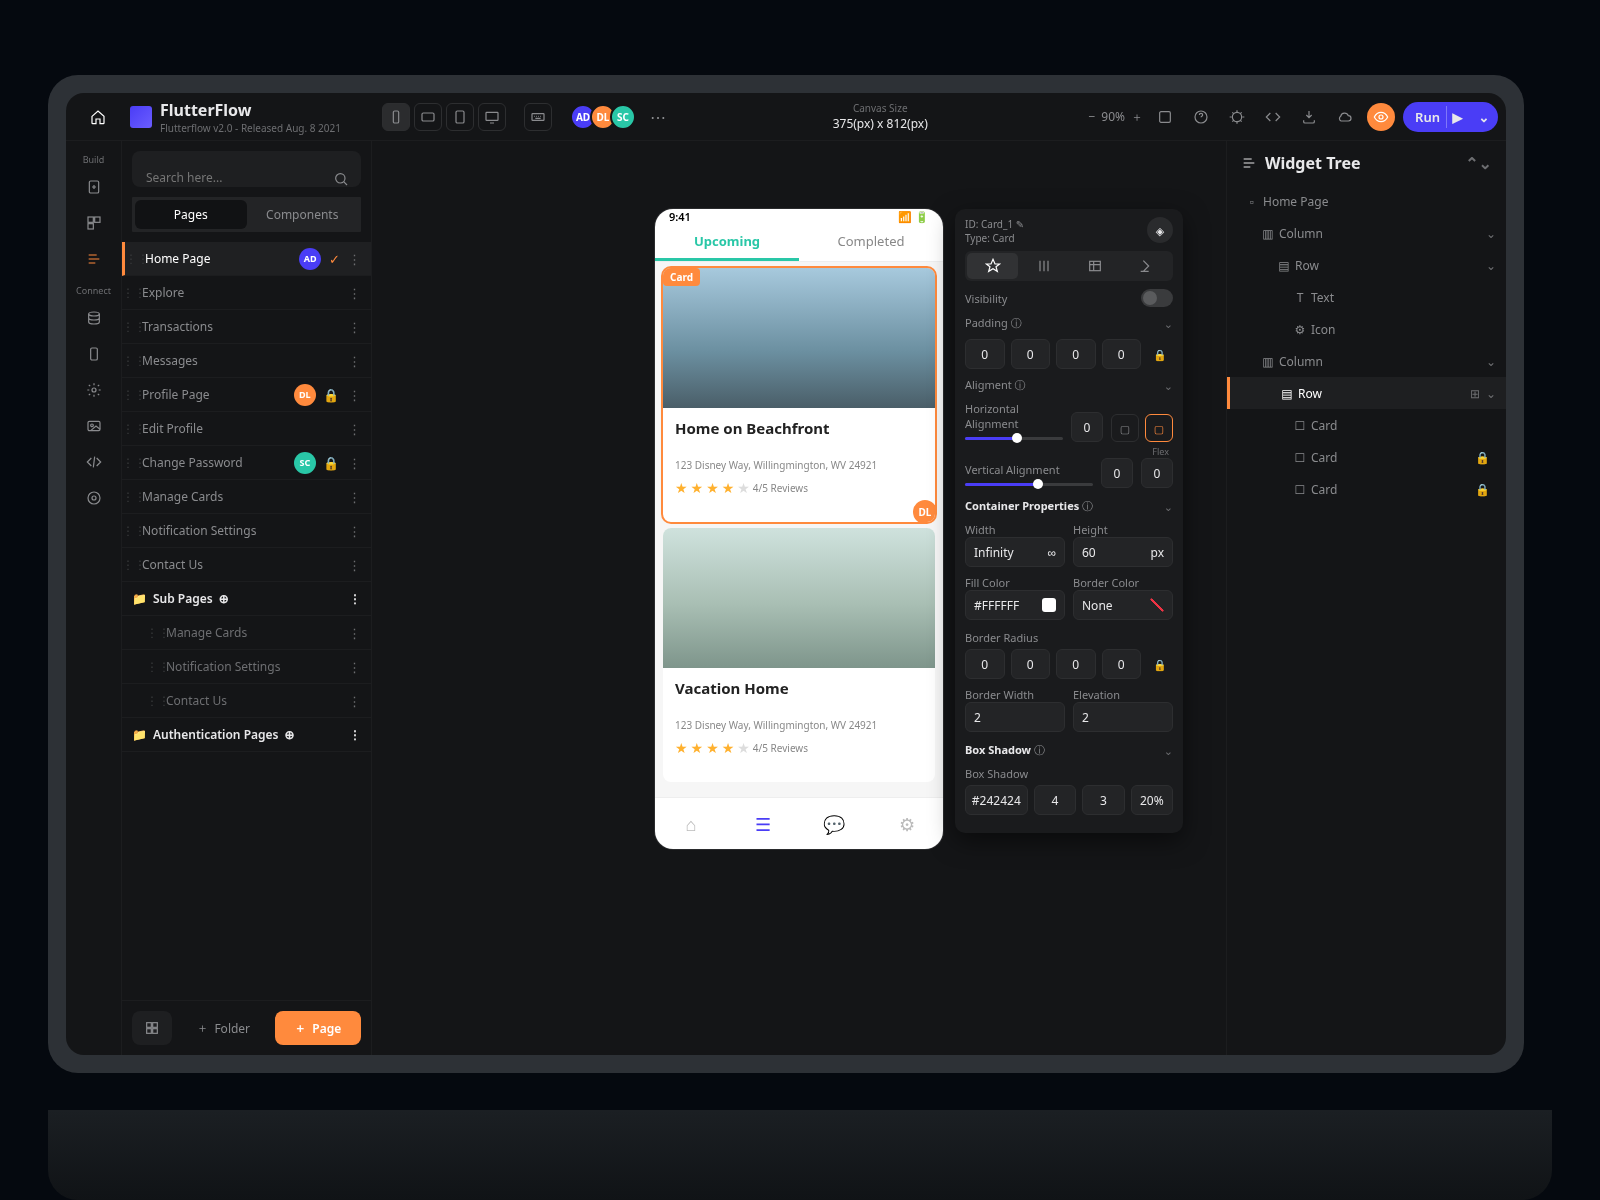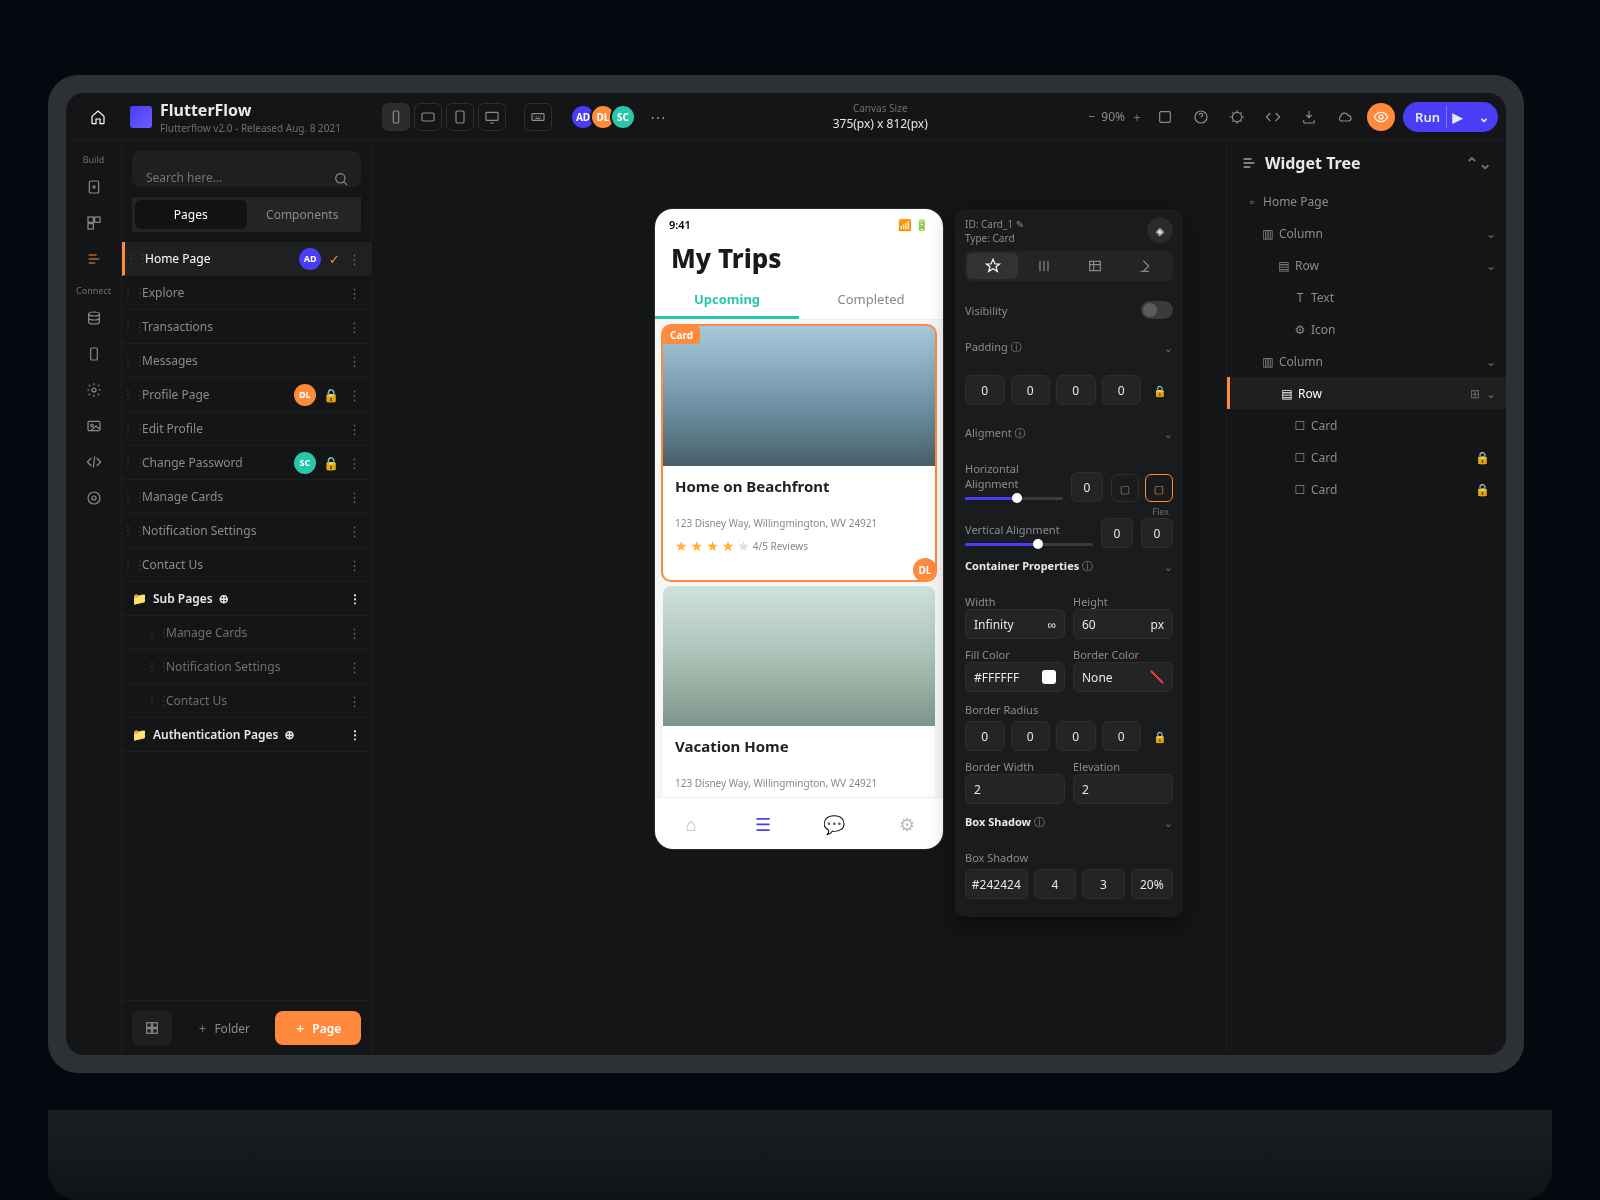--- a/index.html
+++ b/index.html
@@ -55,21 +55,21 @@
   .psec{display:flex;align-items:center;gap:6px;height:34px;padding:0 10px;font-size:12px;font-weight:600;border-bottom:1px solid #1c1d1f}
   .psub{padding-left:24px;color:var(--text-dim2)}
   .sb-foot{display:flex;gap:8px;padding:10px;border-top:1px solid #1c1d1f}
   .fbtn{height:34px;border-radius:8px;display:flex;align-items:center;justify-content:center;gap:6px;font-size:12px}
   .fbtn.grid{width:40px;background:var(--panel2);color:var(--text-dim)}
   .fbtn.folder{flex:1;color:var(--text-dim)}
   .fbtn.page{flex:1;background:var(--orange);color:#fff;font-weight:600}
 
   .canvas{flex:1;position:relative;display:flex;align-items:flex-start;justify-content:center;padding-top:68px}
   .phone{width:288px;height:640px;background:#fff;border-radius:18px;overflow:hidden;display:flex;flex-direction:column;position:relative;box-shadow:0 0 0 1px #2a2b2d}
-  .status-bar{display:flex;justify-content:space-between;padding:8px 14px 0;font-size:11px;color:#000;font-weight:600}
+  .status-bar{display:flex;justify-content:space-between;padding:0 14px 0;font-size:11px;color:#000;font-weight:600}
   .ph-title{font-size:26px;font-weight:800;color:#1a1a1a;padding:8px 16px 6px}
   .ph-tabs{display:flex;border-bottom:1px solid #eee}
   .ph-tabs .pt{flex:1;text-align:center;font-size:13px;padding:8px;color:#888}
   .ph-tabs .pt.act{color:var(--teal);font-weight:700;border-bottom:3px solid var(--teal)}
   .ph-scroll{flex:1;overflow:hidden;background:#f6f6f6}
   .card{background:#fff;margin:6px 8px;border-radius:8px;overflow:hidden;position:relative}
   .card.sel{outline:2px solid var(--orange)}
   .card-tag{position:absolute;top:0;left:0;background:var(--orange);color:#fff;font-size:10px;font-weight:700;padding:2px 7px;border-radius:4px;z-index:2}
   .card-img{height:140px;background:linear-gradient(180deg,#a7c9dd,#6b8fa0 60%,#4a5e68)}
   .card-img.b{background:linear-gradient(180deg,#cfe2dd,#a8beb3 55%,#7e958b)}
@@ -84,21 +84,21 @@
   .ph-nav .ni{flex:1;display:flex;align-items:center;justify-content:center;color:#bbb;font-size:18px}
   .ph-nav .ni.act{color:var(--primary)}
 
   .inspector{position:absolute;left:50%;top:68px;margin-left:156px;width:228px;background:var(--panel);border-radius:10px;padding:8px 10px 14px;font-size:11px;box-shadow:0 8px 24px rgba(0,0,0,.5)}
   .ins-head{display:flex;justify-content:space-between;align-items:flex-start;margin-bottom:6px}
   .ins-head .sm{color:var(--text-dim);font-size:10px}
   .diamond{width:26px;height:26px;background:#2a2b2d;border-radius:50%;display:flex;align-items:center;justify-content:center}
   .ins-tabs{display:flex;background:var(--panel3);border-radius:6px;padding:2px;margin-bottom:8px}
   .ins-tabs .it{flex:1;height:26px;display:flex;align-items:center;justify-content:center;border-radius:5px;color:var(--text-dim)}
   .ins-tabs .it.act{background:#313234;color:#fff}
-  .row-btwn{display:flex;justify-content:space-between;align-items:center;margin:20px 0}
+  .row-btwn{display:flex;justify-content:space-between;align-items:center;margin:8px 0}
   .lbl{color:var(--text-dim);font-size:11px}
   .toggle{width:32px;height:18px;background:#3a3b3d;border-radius:10px;position:relative}
   .toggle::after{content:"";position:absolute;width:14px;height:14px;background:#5a5b5d;border-radius:50%;top:2px;left:2px}
   .grid4{display:flex;gap:6px;margin:4px 0}
   .nbox{flex:1;height:30px;background:var(--panel3);border:1px solid var(--stroke);border-radius:6px;display:flex;align-items:center;justify-content:center;font-size:12px}
   .lock{width:26px;display:flex;align-items:center;justify-content:center;color:var(--text-dim2)}
   .slider{height:3px;background:#3a3b3d;border-radius:2px;position:relative;margin:6px 0 2px}
   .slider .fill{position:absolute;height:100%;background:var(--primary);border-radius:2px}
   .slider .dot{position:absolute;width:10px;height:10px;background:#fff;border-radius:50%;top:-4px}
   .pair{display:flex;gap:8px}
@@ -410,21 +410,20 @@
             </div>
         </div>
       </div>
 
       <div class="canvas">
         <div class="phone">
           <div class="status-bar">
             <span>9:41</span>
             <span>📶 🔋</span>
           </div>
-          <div class="ph-title">My Trips</div>
           <div class="ph-tabs">
             <div class="pt act">Upcoming</div>
             <div class="pt">Completed</div>
           </div>
           <div class="ph-scroll" id="ph-cards">
               <div class="card sel">
                 <div class="card-tag">Card</div>
                 <div class="card-img "></div>
     <div class="card-body">
                   <div class="ct">Home on Beachfront</div>

